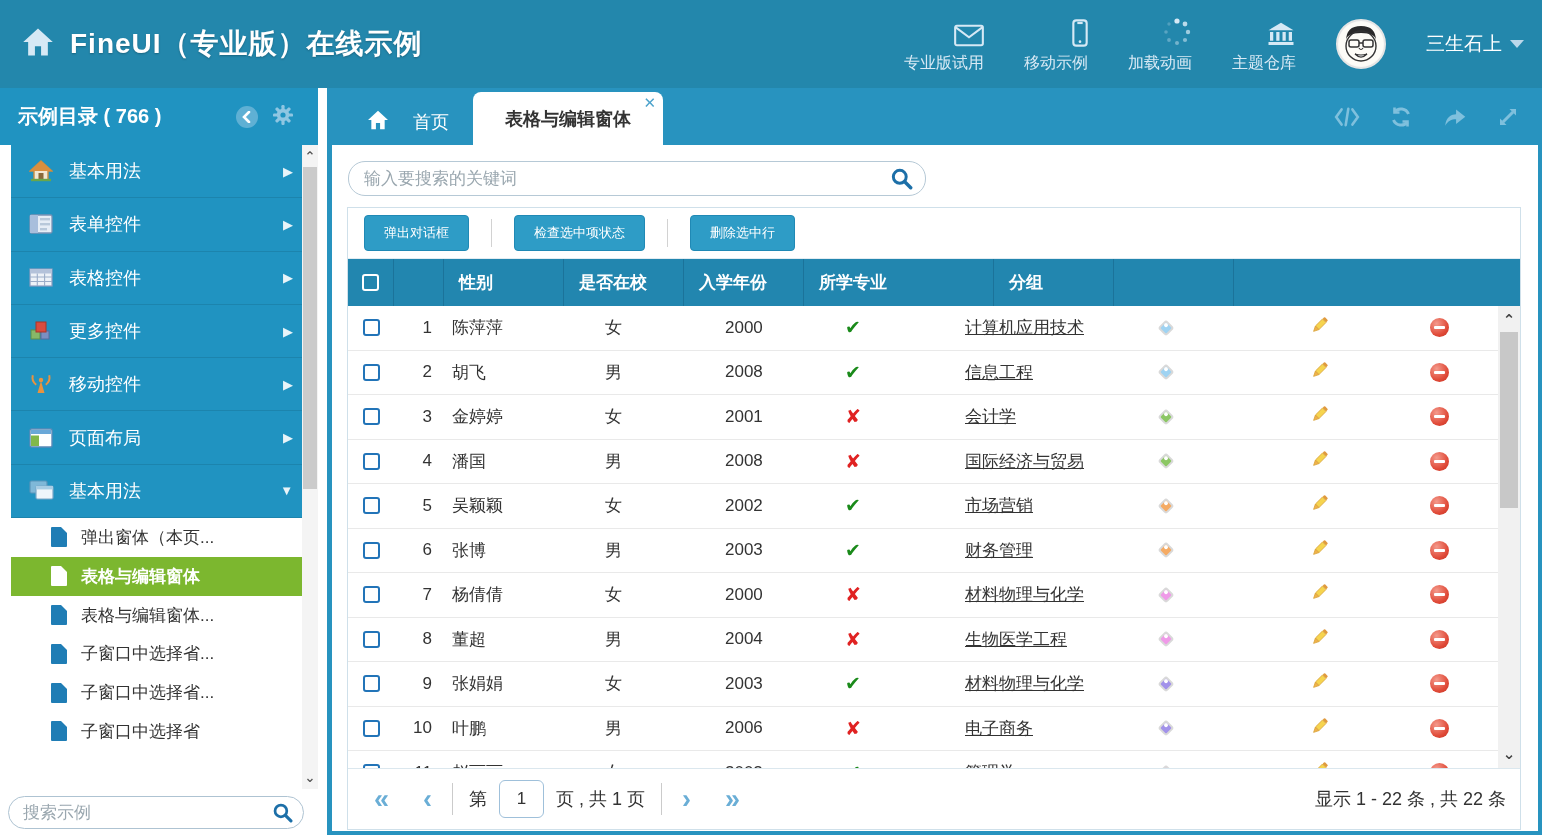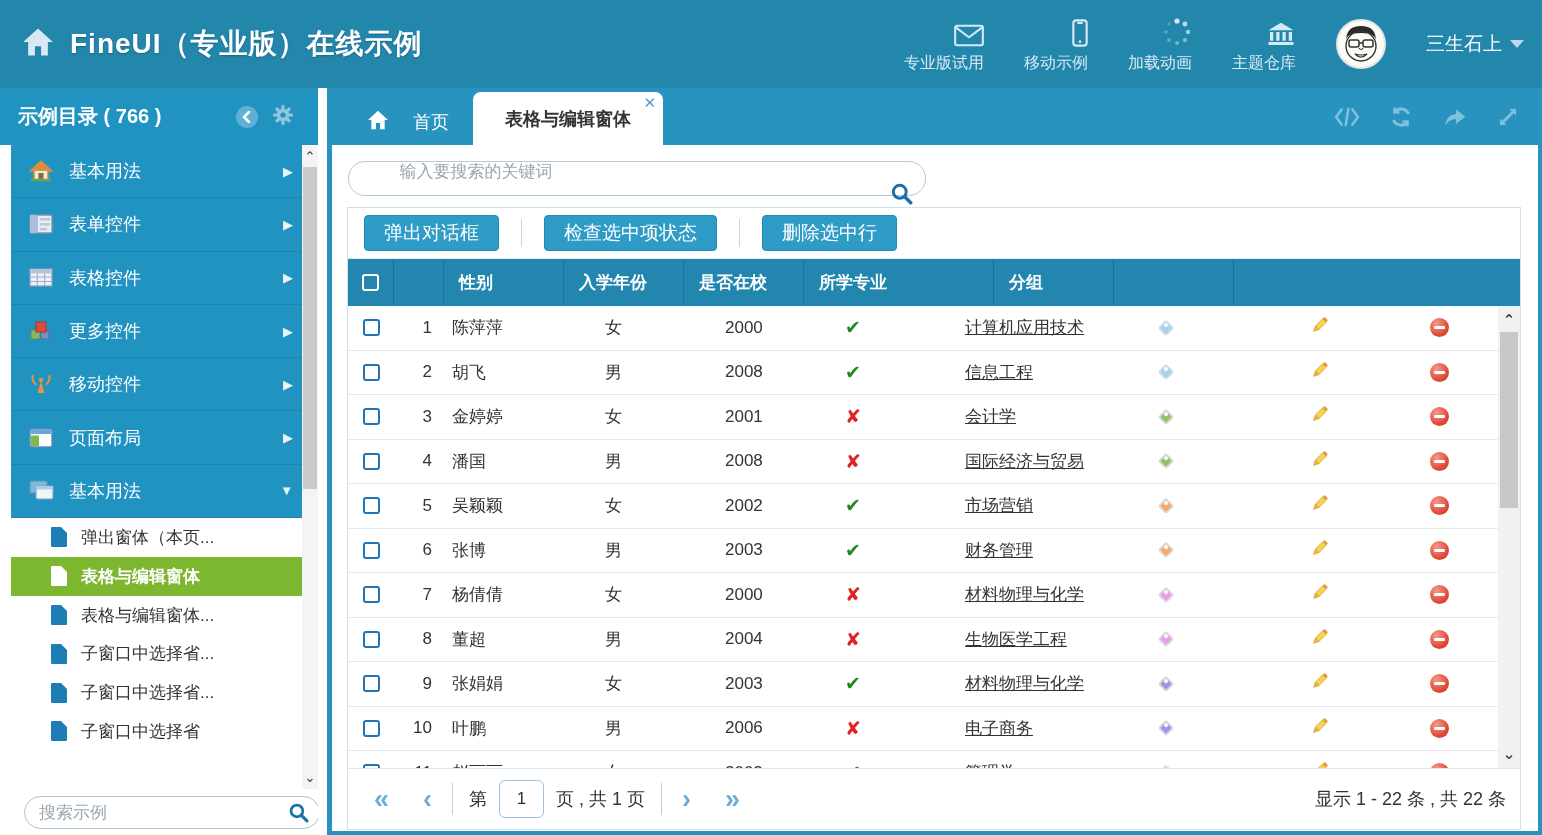--- a/index.html
+++ b/index.html
@@ -34,21 +34,21 @@
   .submenu-item.sel { background:#7cb72f; }
   .submenu-item .sm-label { font-size:17px; color:#333; margin-left:14px; }
   .submenu-item.sel .sm-label { color:#fff; font-weight:bold; }
   .page-ic { width:16px; height:20px; background:#1f7db5; margin-left:40px; position:relative; border-radius:1px; }
   .page-ic::after { content:""; position:absolute; right:0; top:0; border-left:6px solid transparent; border-top:6px solid #fff; }
   .submenu-item.sel .page-ic { background:#fff; }
   .submenu-item.sel .page-ic::after { border-top-color:#7cb72f; }
   .side-scroll { position:absolute; right:0; top:57px; bottom:46px; width:16px; background:#f4f4f4; }
   .side-scroll .thumb { position:absolute; left:1px; right:1px; top:22px; height:322px; background:#cbcbcb; }
   .sarrow { position:absolute; left:0; width:16px; text-align:center; color:#555; font-size:13px; font-weight:bold; }
-  .side-search { position:absolute; left:16px; bottom:0; width:318px; height:45px; background:#fff; display:flex; align-items:center; }
+  .side-search { position:absolute; left:0; bottom:0; width:318px; height:45px; background:#fff; display:flex; align-items:center; }
   .side-search .sbox { position:relative; margin-left:8px; width:296px; height:33px; border:1px solid #aec3d2; border-radius:17px; display:flex; align-items:center; background:#fff; }
   .side-search input { border:none; outline:none; background:transparent; font-size:17px; color:#333; margin-left:14px; width:230px; font-family:inherit; }
   .side-search input::placeholder { color:#9aa7af; }
   .sbox .mag { margin-left:auto; margin-right:10px; display:flex; }
 
   
   .gutter { position:absolute; left:318px; top:88px; width:9px; bottom:0; background:#fff; }
 
   
   .main { position:absolute; left:327px; top:88px; right:0; bottom:0; background:#2893bf; }
@@ -56,31 +56,31 @@
   .tab-home { height:47px; display:flex; align-items:center; gap:24px; padding:0 24px; margin-left:16px; cursor:pointer; }
   .tab-home .t-label { color:#fff; font-size:18px; }
   .tab-active { position:relative; height:53px; width:190px; background:#fff; border-radius:8px 8px 0 0; display:flex; align-items:center; justify-content:center; cursor:pointer; }
   .tab-active .t-label { font-size:18px; font-weight:bold; color:#333; }
   .tab-close { position:absolute; top:2px; right:7px; color:#4da3cc; font-size:15px; font-weight:bold; cursor:pointer; }
   .strip-icons { margin-left:auto; display:flex; align-items:center; gap:28px; padding-right:22px; height:57px; }
   .strip-icons .sic { display:flex; cursor:pointer; }
 
   .panel { position:absolute; left:5px; right:4px; top:57px; bottom:4px; background:#fff; }
   .filter-row { position:absolute; left:16px; right:9px; top:16px; height:35px; display:flex; }
-  .search-box { position:relative; width:578px; height:35px; border:1px solid #b6c9d6; border-radius:17px; display:flex; align-items:center; background:#fff;flex-direction:column; }
+  .search-box { position:relative; width:578px; height:35px; border:1px solid #b6c9d6; border-radius:17px; display:flex; align-items:center; background:#fff; }
   .search-box input { border:none; outline:none; font-size:17px; margin-left:15px; width:490px; color:#333; background:transparent; font-family:inherit; }
   .search-box input::placeholder { color:#9aa7af; }
   .search-box .mag { margin-left:auto; margin-right:12px; display:flex; cursor:pointer; }
   .dropdown { margin-left:26px; flex:1; height:35px; border:1px solid #b6c9d6; border-radius:17px; display:flex; align-items:center; cursor:pointer; background:#fff; }
   .dropdown .dval { font-size:17px; color:#333; margin-left:16px; }
   .dropdown .caret { margin-left:auto; margin-right:16px; width:0; height:0; border-left:8px solid transparent; border-right:8px solid transparent; border-top:10px solid #1c7ab5; }
 
   .grid { position:absolute; left:15px; right:17px; top:62px; bottom:1px; border:1px solid #cfe0ea; background:#fff; }
   .grid-toolbar { height:51px; display:flex; align-items:center; padding-left:8px; border-bottom:1px solid #e2ecf2; }
-  .tbtn { height:36px; background:#2e9cc6; color:#fff; border:1px solid #2089b5; border-radius:4px; font-size:19px; padding:0 19px; margin:0 8px; cursor:pointer; font-family:inherit; }
+  .tbtn { height:36px; background:#2e9cc6; color:#fff; border:1px solid #2089b5; border-radius:4px; font-size:13px; padding:0 19px; margin:0 8px; cursor:pointer; font-family:inherit; }
   .tb-sep { width:1px; height:28px; background:#d2d2d2; margin:0 14px; }
 
   .grid-header { height:47px; background:#2286af; display:flex; align-items:center; }
   .hcell { height:47px; display:flex; align-items:center; color:#fff; font-size:17px; font-weight:bold; border-right:1px solid rgba(10,70,100,.28); }
   .c-cb { width:46px; justify-content:center; display:flex; align-items:center; }
   .c-num { width:50px; justify-content:flex-end; padding-right:12px; display:flex; align-items:center; }
   .c-name { width:146px; padding-left:8px; }
   .c-gender { width:120px; padding-left:15px; }
   .c-year { width:120px; padding-left:15px; }
   .c-status { width:120px; padding-left:15px; }
@@ -418,22 +418,22 @@
           <span class="tb-sep"></span>
           <button class="tbtn">删除选中行</button>
         </div>
 
         <div class="grid-header">
           <div class="hcell c-cb">
               <span class="cb hd"></span>
             </div>
           <div class="hcell c-num"></div>
           <div class="hcell c-gender">性别</div>
+          <div class="hcell c-status">是否在校</div>
           <div class="hcell c-year">入学年份</div>
-          <div class="hcell c-status">是否在校</div>
           <div class="hcell c-major">所学专业</div>
           <div class="hcell c-group">分组</div>
           <div class="hcell c-edit"></div>
           <div class="hcell c-del" style="border-right:none"></div>
         </div>
 
         <div class="grid-body">
 
           <div class="trow">
             <div class="c-cb">

